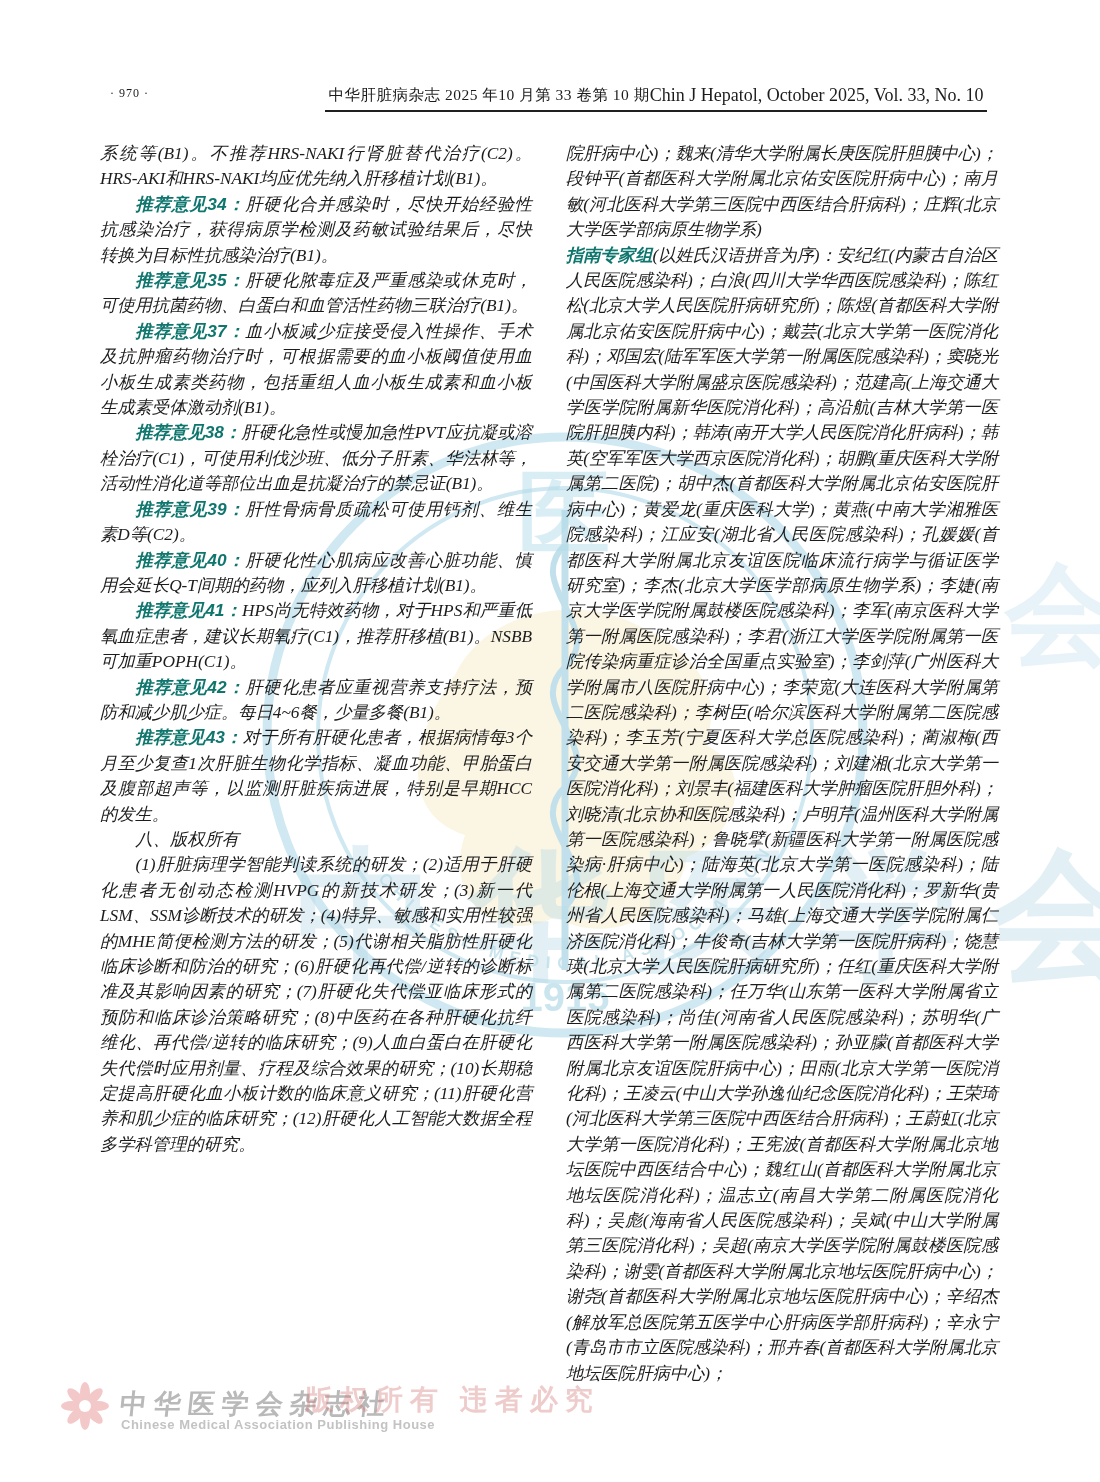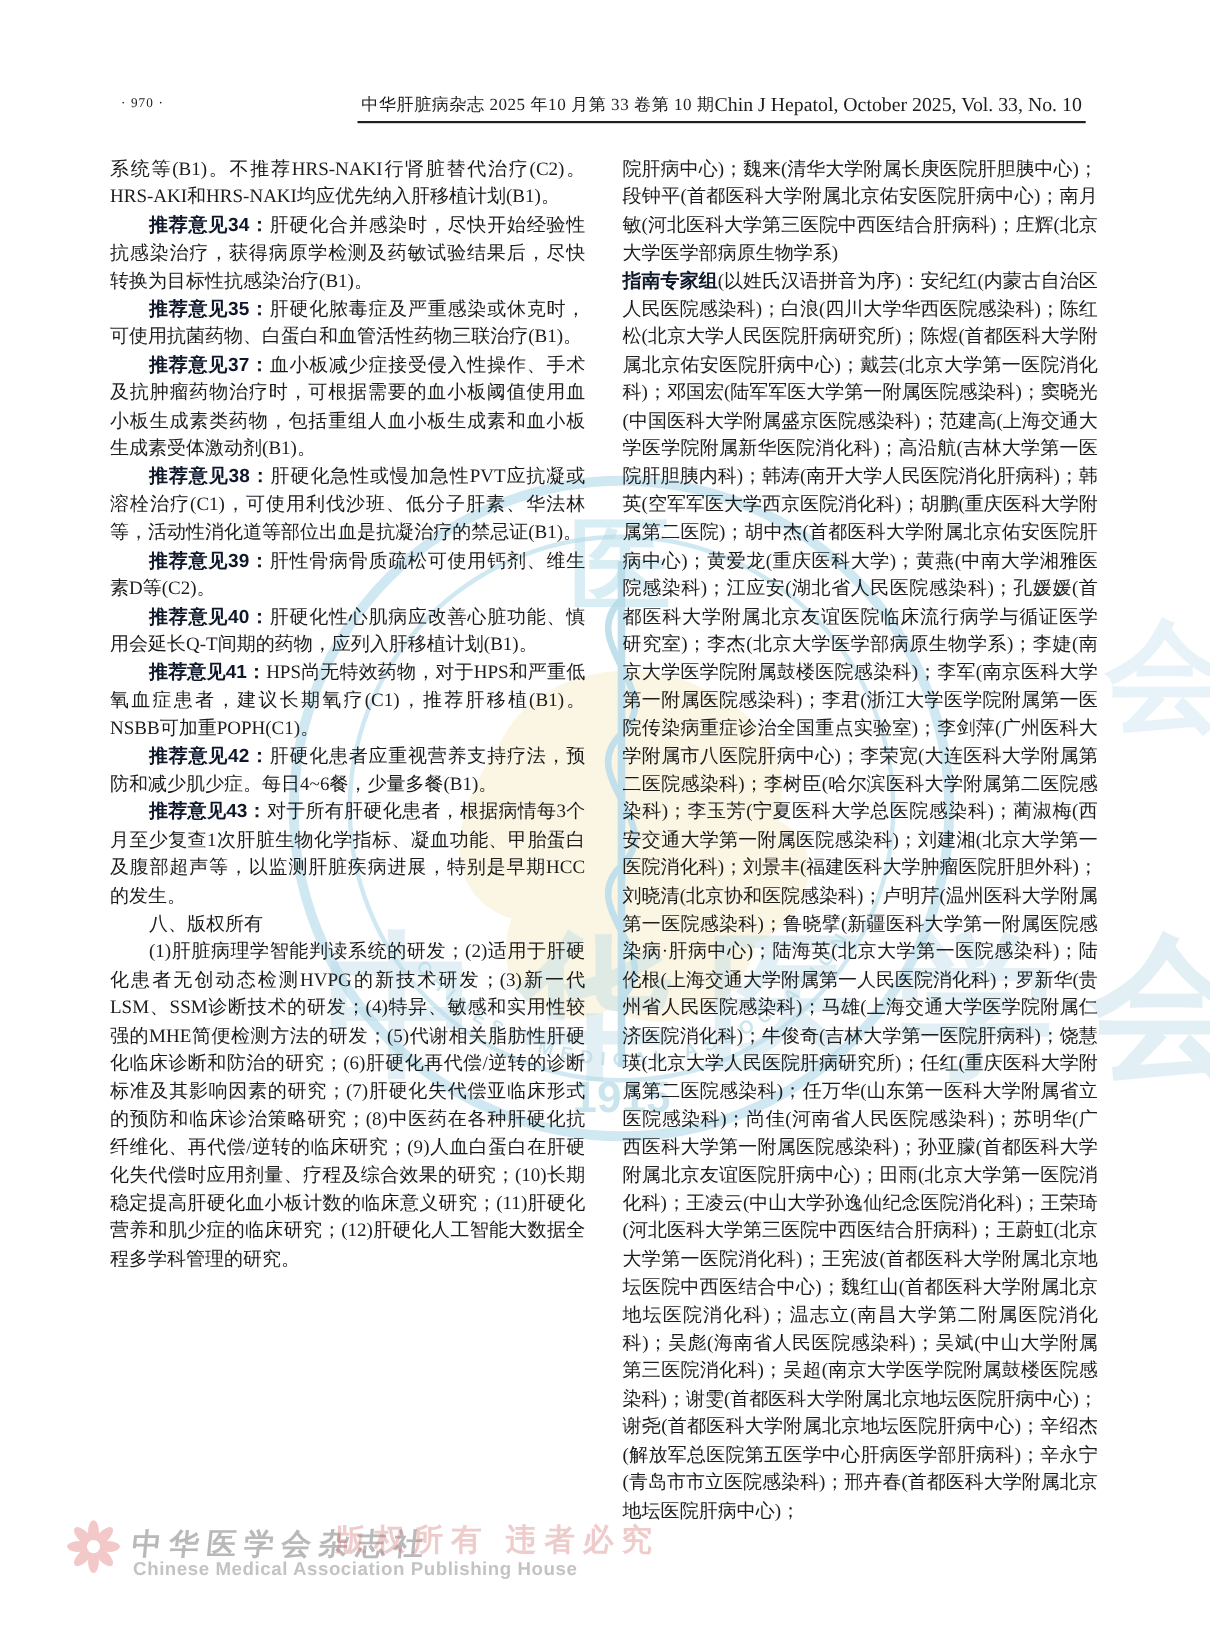--- a/index.html
+++ b/index.html
@@ -13,39 +13,39 @@
          font-size:15.5px;white-space:nowrap;}
   .jline .cn{letter-spacing:.5px;}
   .jline .en{font-size:18px;}
   .jrule{position:absolute;left:325px;top:110px;width:662px;height:2px;background:#1f1f1f;}
 
   
   .col{position:absolute;top:141px;width:432px;font-size:17.3px;line-height:25.4px;
        text-align:justify;z-index:2;}
   .col-left{left:100px;}
   .col-right{left:566px;}
-  .col p{margin:0;}
+  .col p{margin:0;font-style:italic;}
   .ind{text-indent:2.05em;}
   .cont{text-indent:0;}
   .flush{text-indent:0;}
   .gap{margin-top:22px;}
-  b.lead{font-family:"Liberation Sans","DejaVu Sans",sans-serif;font-weight:700;color:#0f172a;}
+  b.lead{font-family:"Liberation Sans","DejaVu Sans",sans-serif;font-weight:700;color:#0f766e;}
 
   
   .wm{position:absolute;z-index:0;pointer-events:none;}
   .wm-emblem{left:255px;top:415px;opacity:.55;}
   .wm-callig{left:295px;top:845px;font-size:142px;line-height:1;letter-spacing:32px;
              color:#bcdde9;opacity:.42;font-weight:700;white-space:nowrap;
              font-family:"Liberation Serif",serif;}
   .wm-char{left:518px;top:468px;font-size:92px;line-height:1;color:#b5dcea;opacity:.5;font-weight:700;}
   .wm-char2{left:1005px;top:560px;font-size:110px;line-height:1;color:#c4e2ee;opacity:.4;font-weight:700;}
   .pub-logo{left:60px;top:1381px;opacity:.85;}
   .pub-cn{left:120px;top:1386px;font-size:27px;color:#b9b9b9;letter-spacing:7px;font-weight:700;
           transform:skewX(-6deg);}
-  .pub-en{left:121px;top:1417px;font-size:17px;color:#c3c3c3;font-weight:700;
+  .pub-en{left:121px;top:1417px;font-size:13px;color:#c3c3c3;font-weight:700;
           font-family:"Liberation Sans",sans-serif;letter-spacing:.5px;}
   .copyr{left:305px;top:1381px;font-size:28px;font-weight:700;letter-spacing:7px;
          color:rgba(214,120,120,.38);font-family:"Liberation Sans",sans-serif;white-space:nowrap;}
 </style>
 </head>
 <body>
 
 <div class="page">
 
   <svg class="wm wm-emblem" width="620" height="640" viewBox="0 0 620 640">

